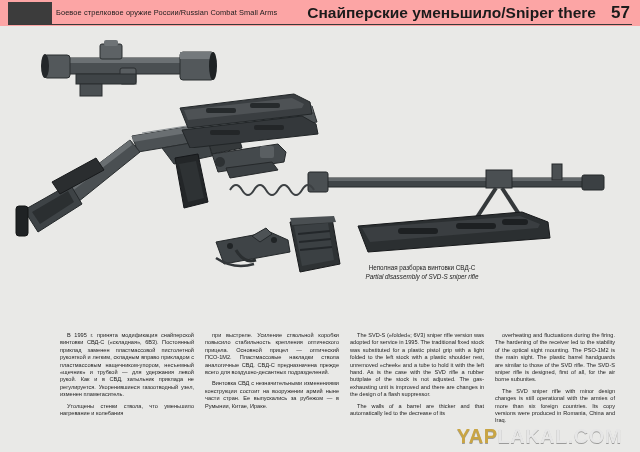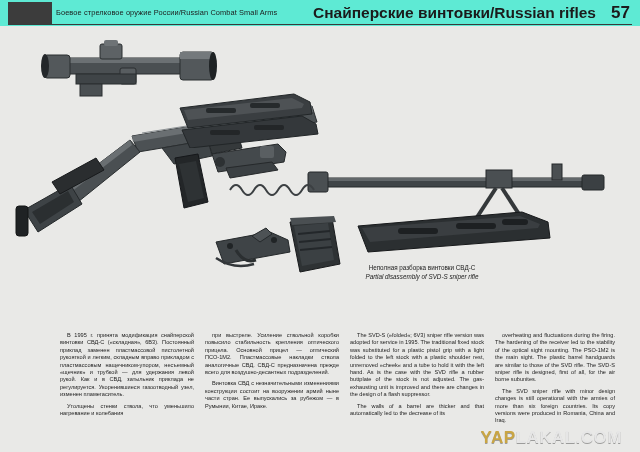--- a/index.html
+++ b/index.html
@@ -15,21 +15,21 @@
     overflow: hidden;
     font-family: "Liberation Sans", sans-serif;
     color: #1b1b1b;
   }
   
   .header {
     position: absolute;
     top: 0; left: 0;
     width: 640px;
     height: 26px;
-    background: #5eead4;
+    background: #fca5a5;
   }
   .header-rule {
     position: absolute;
     top: 24px; left: 8px;
     width: 624px;
     height: 1px;
     background: #3a3a3a;
   }
   .header-left {
     position: absolute;
@@ -109,40 +109,40 @@
   .c1 { left: 60px; }
   .c2 { left: 205px; }
   .c3 { left: 350px; }
   .c4 { left: 495px; width: 120px; }
 
   
   .watermark {
     position: absolute;
     right: 18px;
     bottom: 4px;
-    font-size: 17px;
+    font-size: 20px;
     font-weight: bold;
     color: #c8a23c;
     letter-spacing: 0.5px;
     text-shadow: 0 1px 0 rgba(0,0,0,0.35);
     opacity: 0.95;
     font-family: "Liberation Sans", sans-serif;
   }
   .watermark .dim { color: #e6e6e6; }
 </style>
 </head>
 <body>
 
 <div class="page">
 
   <div class="header">
     <div class="header-tab"></div>
     <div class="header-left">Боевое стрелковое оружие России/Russian Combat Small Arms</div>
     <div class="header-right">
-      <span>Снайперские винтовки</span><span class="sep">/</span><span>Russian rifles</span>
+      <span>Снайперские уменьшило</span><span class="sep">/</span><span>Sniper there</span>
     </div>
     <div class="page-num">57</div>
     <div class="header-rule"></div>
   </div>
 
   <div class="illus">
 
     <svg class="shp" style="left:20px; top:12px;" width="220" height="80">
       <g>
 

